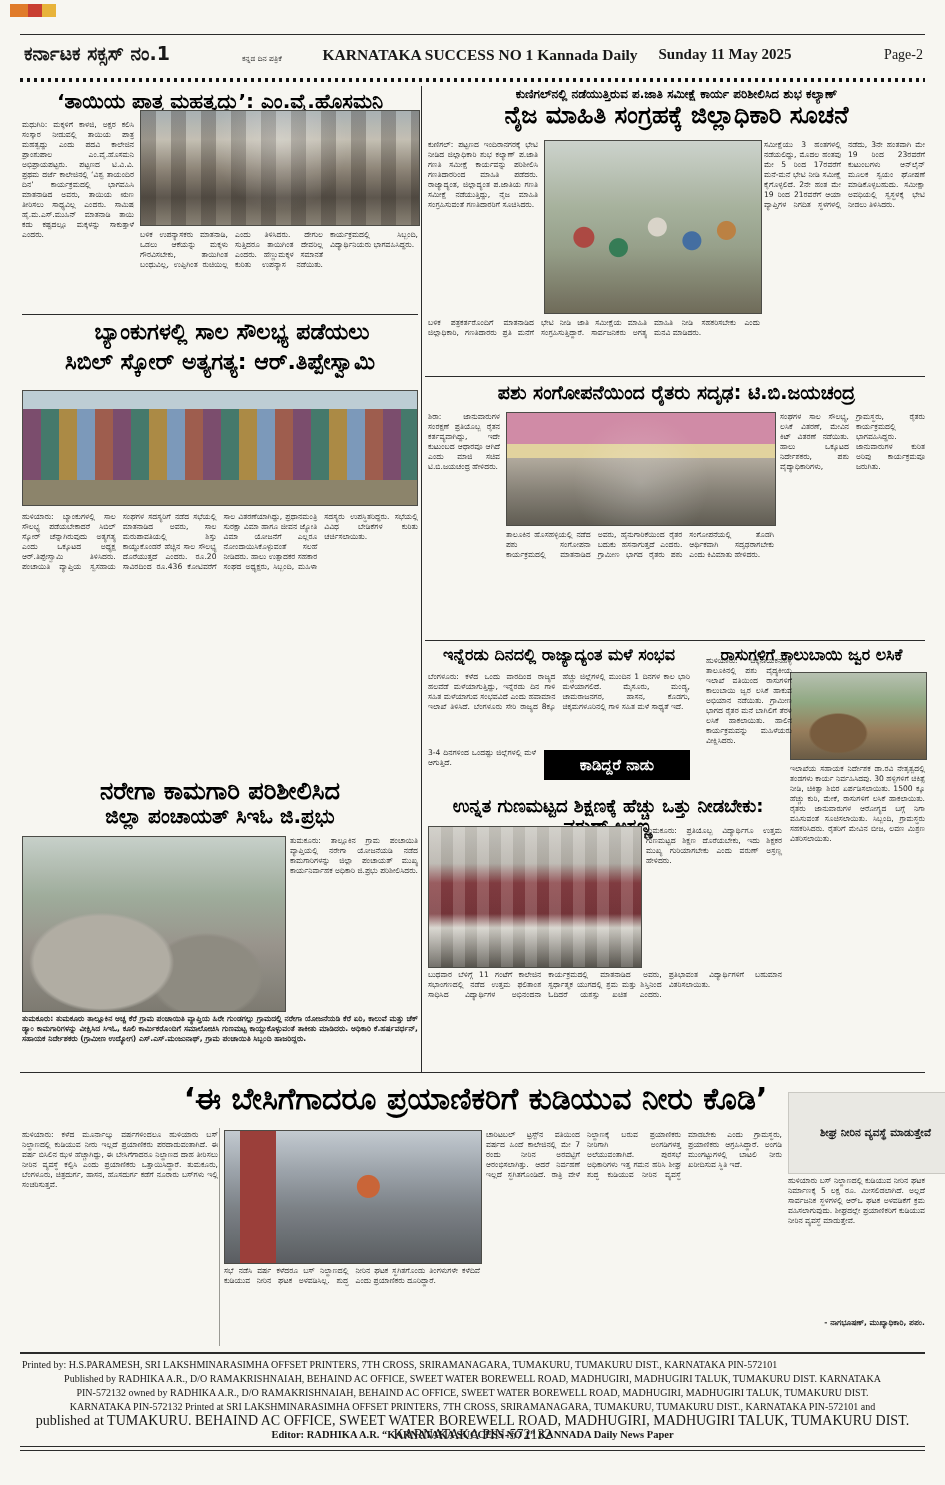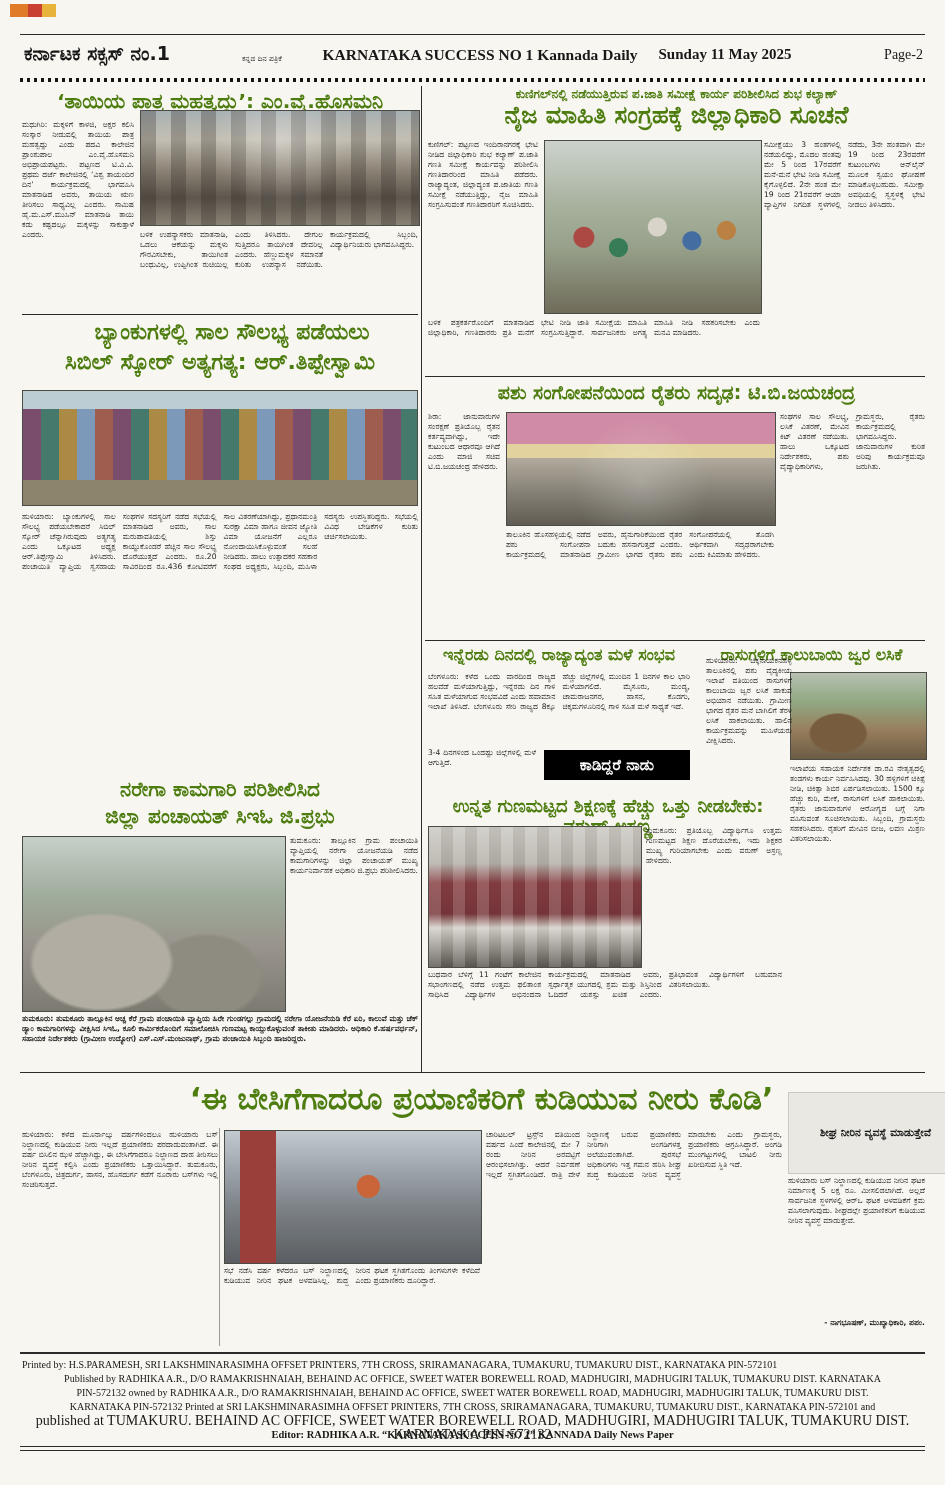--- a/index.html
+++ b/index.html
@@ -1,19 +1,19 @@
 <!DOCTYPE html>
 <html><head>
 <meta charset="utf-8">
 <style>
   html,body{margin:0;padding:0;background:#dddcd6;}
   .page{position:relative;width:945px;height:1485px;margin:0 auto;background:#f7f6f1;
         font-family:"DejaVu Sans",sans-serif;color:#181818;overflow:hidden;}
   .abs{position:absolute;}
-  .h{font-weight:700;text-align:center;line-height:1.12;color:#4d7c0f;}
+  .h{font-weight:700;text-align:center;line-height:1.12;color:#000000;}
   .bt{font-size:7.6px;line-height:1.32;text-align:justify;color:#1d1d1d;}
   .bold{font-weight:700;}
   .cols2{column-count:2;column-gap:7px;}
   .cols3{column-count:3;column-gap:7px;}
   .cols4{column-count:4;column-gap:7px;}
   .serif{font-family:"Liberation Serif",serif;}
   .hr{position:absolute;height:1px;background:#2b2b2b;}
   .vr{position:absolute;width:1px;background:#2b2b2b;}
   .dotline{position:absolute;height:4px;
      background:repeating-linear-gradient(90deg,#151515 0 3px,transparent 3px 7px);}
@@ -100,35 +100,35 @@
   <div class="abs h" style="left:428px;top:646px;width:262px;font-size:16px;">ಇನ್ನೆರಡು ದಿನದಲ್ಲಿ ರಾಜ್ಯಾದ್ಯಂತ ಮಳೆ ಸಂಭವ</div>
   <div class="abs bt cols2" style="left:428px;top:672px;width:262px;height:74px;">ಬೆಂಗಳೂರು: ಕಳೆದ ಒಂದು ವಾರದಿಂದ ರಾಜ್ಯದ ಹಲವೆಡೆ ಮಳೆಯಾಗುತ್ತಿದ್ದು, ಇನ್ನೆರಡು ದಿನ ಗಾಳಿ ಸಹಿತ ಮಳೆಯಾಗುವ ಸಂಭವವಿದೆ ಎಂದು ಹವಾಮಾನ ಇಲಾಖೆ ತಿಳಿಸಿದೆ. ಬೆಂಗಳೂರು ಸೇರಿ ರಾಜ್ಯದ 8ಕ್ಕೂ ಹೆಚ್ಚು ಜಿಲ್ಲೆಗಳಲ್ಲಿ ಮುಂದಿನ 1 ದಿನಗಳ ಕಾಲ ಭಾರಿ ಮಳೆಯಾಗಲಿದೆ. ಮೈಸೂರು, ಮಂಡ್ಯ, ಚಾಮರಾಜನಗರ, ಹಾಸನ, ಕೊಡಗು, ಚಿಕ್ಕಮಗಳೂರಿನಲ್ಲಿ ಗಾಳಿ ಸಹಿತ ಮಳೆ ಸಾಧ್ಯತೆ ಇದೆ.</div>
   <div class="abs bt" style="left:428px;top:748px;width:108px;height:40px;">3-4 ದಿನಗಳಿಂದ ಒಂದಷ್ಟು ಜಿಲ್ಲೆಗಳಲ್ಲಿ ಮಳೆ ಆಗುತ್ತಿದೆ.</div>
   <div class="blackbox" style="left:544px;top:750px;width:146px;height:30px;font-size:15px;">ಕಾಡಿದ್ದರೆ ನಾಡು</div>
 
   <div class="abs h" style="left:698px;top:646px;width:227px;font-size:16px;">ರಾಸುಗಳಿಗೆ ಕಾಲುಬಾಯಿ ಜ್ವರ ಲಸಿಕೆ</div>
   <div class="photo phF" style="left:790px;top:672px;width:135px;height:86px;"></div>
   <div class="abs bt" style="left:698px;top:656px;width:86px;height:398px;margin-left:8px;">ಹುಳಿಯಾರು: ಚಿಕ್ಕನಾಯಕನಹಳ್ಳಿ ತಾಲೂಕಿನಲ್ಲಿ ಪಶು ವೈದ್ಯಕೀಯ ಇಲಾಖೆ ವತಿಯಿಂದ ರಾಸುಗಳಿಗೆ ಕಾಲುಬಾಯಿ ಜ್ವರ ಲಸಿಕೆ ಹಾಕುವ ಅಭಿಯಾನ ನಡೆಯಿತು. ಗ್ರಾಮೀಣ ಭಾಗದ ರೈತರ ಮನೆ ಬಾಗಿಲಿಗೆ ತೆರಳಿ ಲಸಿಕೆ ಹಾಕಲಾಯಿತು. ಹಾಲಿನ ಕಾರ್ಯಕ್ರಮವನ್ನು ಮಹಿಳೆಯರು ವೀಕ್ಷಿಸಿದರು.</div>
   <div class="abs bt" style="left:790px;top:764px;width:135px;height:306px;">ಇಲಾಖೆಯ ಸಹಾಯಕ ನಿರ್ದೇಶಕ ಡಾ.ರವಿ ನೇತೃತ್ವದಲ್ಲಿ ತಂಡಗಳು ಕಾರ್ಯ ನಿರ್ವಹಿಸಿದವು. 30 ಹಳ್ಳಿಗಳಿಗೆ ಚಿಕಿತ್ಸೆ ನೀಡಿ, ಚಿಕಿತ್ಸಾ ಶಿಬಿರ ಏರ್ಪಡಿಸಲಾಯಿತು. 1500 ಕ್ಕೂ ಹೆಚ್ಚು ಕುರಿ, ಮೇಕೆ, ರಾಸುಗಳಿಗೆ ಲಸಿಕೆ ಹಾಕಲಾಯಿತು. ರೈತರು ಜಾನುವಾರುಗಳ ಆರೋಗ್ಯದ ಬಗ್ಗೆ ನಿಗಾ ವಹಿಸುವಂತೆ ಸೂಚಿಸಲಾಯಿತು. ಸಿಬ್ಬಂದಿ, ಗ್ರಾಮಸ್ಥರು ಸಹಕರಿಸಿದರು. ರೈತರಿಗೆ ಮೇವಿನ ಬೀಜ, ಲವಣ ಮಿಶ್ರಣ ವಿತರಿಸಲಾಯಿತು.</div>
 
-  <div class="abs h" style="left:22px;top:778px;width:396px;font-size:20px;">ನರೇಗಾ ಕಾಮಗಾರಿ ಪರಿಶೀಲಿಸಿದ</div>
+  <div class="abs h" style="left:22px;top:778px;width:396px;font-size:24px;">ನರೇಗಾ ಕಾಮಗಾರಿ ಪರಿಶೀಲಿಸಿದ</div>
   <div class="abs h" style="left:22px;top:805px;width:396px;font-size:20px;">ಜಿಲ್ಲಾ ಪಂಚಾಯತ್ ಸಿಇಓ ಜಿ.ಪ್ರಭು</div>
   <div class="photo phG" style="left:22px;top:836px;width:262px;height:174px;"></div>
   <div class="abs bt" style="left:290px;top:836px;width:128px;height:174px;">ತುಮಕೂರು: ತಾಲ್ಲೂಕಿನ ಗ್ರಾಮ ಪಂಚಾಯಿತಿ ವ್ಯಾಪ್ತಿಯಲ್ಲಿ ನರೇಗಾ ಯೋಜನೆಯಡಿ ನಡೆದ ಕಾಮಗಾರಿಗಳನ್ನು ಜಿಲ್ಲಾ ಪಂಚಾಯತ್ ಮುಖ್ಯ ಕಾರ್ಯನಿರ್ವಾಹಕ ಅಧಿಕಾರಿ ಜಿ.ಪ್ರಭು ಪರಿಶೀಲಿಸಿದರು.</div>
   <div class="abs bt bold" style="left:22px;top:1014px;width:396px;height:54px;">ತುಮಕೂರು: ತುಮಕೂರು ತಾಲ್ಲೂಕಿನ ಅಚ್ಚ ಕೆರೆ ಗ್ರಾಮ ಪಂಚಾಯಿತಿ ವ್ಯಾಪ್ತಿಯ ಹಿರೇ ಗುಂಡಗಲ್ಲು ಗ್ರಾಮದಲ್ಲಿ ನರೇಗಾ ಯೋಜನೆಯಡಿ ಕೆರೆ ಏರಿ, ಕಾಲುವೆ ಮತ್ತು ಚೆಕ್ ಡ್ಯಾಂ ಕಾಮಗಾರಿಗಳನ್ನು ವೀಕ್ಷಿಸಿದ ಸಿಇಓ, ಕೂಲಿ ಕಾರ್ಮಿಕರೊಂದಿಗೆ ಸಮಾಲೋಚಿಸಿ ಗುಣಮಟ್ಟ ಕಾಯ್ದುಕೊಳ್ಳುವಂತೆ ತಾಕೀತು ಮಾಡಿದರು. ಅಧಿಕಾರಿ ಕೆ.ಹರ್ಷವರ್ಧನ್, ಸಹಾಯಕ ನಿರ್ದೇಶಕರು (ಗ್ರಾಮೀಣ ಉದ್ಯೋಗ) ಎಸ್.ಎಸ್.ಮಂಜುನಾಥ್, ಗ್ರಾಮ ಪಂಚಾಯಿತಿ ಸಿಬ್ಬಂದಿ ಹಾಜರಿದ್ದರು.</div>
 
   <div class="abs h" style="left:428px;top:796px;width:360px;font-size:18px;">ಉನ್ನತ ಗುಣಮಟ್ಟದ ಶಿಕ್ಷಣಕ್ಕೆ ಹೆಚ್ಚು ಒತ್ತು ನೀಡಬೇಕು: ವರುಣ್ ಅಸ್ರಣ್ಣ</div>
   <div class="photo phH" style="left:428px;top:826px;width:212px;height:140px;"></div>
   <div class="abs bt" style="left:646px;top:826px;width:136px;height:140px;">ತುಮಕೂರು: ಪ್ರತಿಯೊಬ್ಬ ವಿದ್ಯಾರ್ಥಿಗೂ ಉತ್ತಮ ಗುಣಮಟ್ಟದ ಶಿಕ್ಷಣ ದೊರೆಯಬೇಕು, ಇದು ಶಿಕ್ಷಕರ ಮುಖ್ಯ ಗುರಿಯಾಗಬೇಕು ಎಂದು ವರುಣ್ ಅಸ್ರಣ್ಣ ಹೇಳಿದರು.</div>
   <div class="abs bt cols3" style="left:428px;top:970px;width:354px;height:100px;">ಬುಧವಾರ ಬೆಳಿಗ್ಗೆ 11 ಗಂಟೆಗೆ ಕಾಲೇಜಿನ ಸಭಾಂಗಣದಲ್ಲಿ ನಡೆದ ಉತ್ತಮ ಫಲಿತಾಂಶ ಸಾಧಿಸಿದ ವಿದ್ಯಾರ್ಥಿಗಳ ಅಭಿನಂದನಾ ಕಾರ್ಯಕ್ರಮದಲ್ಲಿ ಮಾತನಾಡಿದ ಅವರು, ಸ್ಪರ್ಧಾತ್ಮಕ ಯುಗದಲ್ಲಿ ಶ್ರಮ ಮತ್ತು ಶಿಸ್ತಿನಿಂದ ಓದಿದರೆ ಯಶಸ್ಸು ಖಚಿತ ಎಂದರು. ಪ್ರತಿಭಾವಂತ ವಿದ್ಯಾರ್ಥಿಗಳಿಗೆ ಬಹುಮಾನ ವಿತರಿಸಲಾಯಿತು.</div>
   <div class="abs bt" style="left:790px;top:790px;width:0px;height:0px;"></div>
   <div class="abs bt" style="left:646px;top:970px;width:0;height:0;overflow:hidden;">ಕಾಲೇಜಿನ ಪ್ರಾಂಶುಪಾಲರು, ಉಪನ್ಯಾಸಕರು ಹಾಗೂ ವಿದ್ಯಾರ್ಥಿಗಳು ಕಾರ್ಯಕ್ರಮದಲ್ಲಿ ಭಾಗವಹಿಸಿದ್ದರು. ಶೈಕ್ಷಣಿಕ ಗುಣಮಟ್ಟ ಹೆಚ್ಚಿಸಲು ಯೋಜನೆ ರೂಪಿಸುವಂತೆ ಸಲಹೆ ನೀಡಿದರು.</div>
 
   <div class="hr" style="left:20px;top:1072px;width:905px;"></div>
-  <div class="abs h" style="left:30px;top:1082px;width:903px;font-size:30px;">‘ಈ ಬೇಸಿಗೆಗಾದರೂ ಪ್ರಯಾಣಿಕರಿಗೆ ಕುಡಿಯುವ ನೀರು ಕೊಡಿ’</div>
+  <div class="abs h" style="left:24px;top:1082px;width:903px;font-size:30px;">‘ಈ ಬೇಸಿಗೆಗಾದರೂ ಪ್ರಯಾಣಿಕರಿಗೆ ಕುಡಿಯುವ ನೀರು ಕೊಡಿ’</div>
   <div class="photo phI" style="left:224px;top:1130px;width:256px;height:132px;"></div>
   <div class="abs bt" style="left:22px;top:1130px;width:196px;height:216px;">ಹುಳಿಯಾರು: ಕಳೆದ ಮೂರ್ನಾಲ್ಕು ವರ್ಷಗಳಿಂದಲೂ ಹುಳಿಯಾರು ಬಸ್ ನಿಲ್ದಾಣದಲ್ಲಿ ಕುಡಿಯುವ ನೀರು ಇಲ್ಲದೆ ಪ್ರಯಾಣಿಕರು ಪರದಾಡುವಂತಾಗಿದೆ. ಈ ವರ್ಷ ಬಿಸಿಲಿನ ಝಳ ಹೆಚ್ಚಾಗಿದ್ದು, ಈ ಬೇಸಿಗೆಗಾದರೂ ನಿಲ್ದಾಣದ ದಾಹ ತೀರಿಸಲು ನೀರಿನ ವ್ಯವಸ್ಥೆ ಕಲ್ಪಿಸಿ ಎಂದು ಪ್ರಯಾಣಿಕರು ಒತ್ತಾಯಿಸಿದ್ದಾರೆ. ತುಮಕೂರು, ಬೆಂಗಳೂರು, ಚಿತ್ರದುರ್ಗ, ಹಾಸನ, ಹೊಸದುರ್ಗ ಕಡೆಗೆ ನೂರಾರು ಬಸ್‌ಗಳು ಇಲ್ಲಿ ಸಂಚರಿಸುತ್ತವೆ.</div>
   <div class="abs bt cols2" style="left:224px;top:1266px;width:256px;height:80px;">ಸಭೆ ನಡೆಸಿ ವರ್ಷ ಕಳೆದರೂ ಬಸ್ ನಿಲ್ದಾಣದಲ್ಲಿ ಕುಡಿಯುವ ನೀರಿನ ಘಟಕ ಅಳವಡಿಸಿಲ್ಲ. ಶುದ್ಧ ನೀರಿನ ಘಟಕ ಸ್ಥಗಿತಗೊಂಡು ತಿಂಗಳುಗಳೇ ಕಳೆದಿವೆ ಎಂದು ಪ್ರಯಾಣಿಕರು ದೂರಿದ್ದಾರೆ.</div>
   <div class="abs bt cols3" style="left:486px;top:1130px;width:296px;height:216px;">ಚಾರಿಟಬಲ್ ಟ್ರಸ್ಟ್‌ನ ವತಿಯಿಂದ ವರ್ಷದ ಹಿಂದೆ ಕಾಲೇಜಿನಲ್ಲಿ ಮೇ 7 ರಂದು ನೀರಿನ ಅರವಟ್ಟಿಗೆ ಆರಂಭಿಸಲಾಗಿತ್ತು. ಆದರೆ ನಿರ್ವಹಣೆ ಇಲ್ಲದೆ ಸ್ಥಗಿತಗೊಂಡಿದೆ. ರಾತ್ರಿ ವೇಳೆ ನಿಲ್ದಾಣಕ್ಕೆ ಬರುವ ಪ್ರಯಾಣಿಕರು ನೀರಿಗಾಗಿ ಅಂಗಡಿಗಳತ್ತ ಅಲೆಯುವಂತಾಗಿದೆ. ಪುರಸಭೆ ಅಧಿಕಾರಿಗಳು ಇತ್ತ ಗಮನ ಹರಿಸಿ ಶೀಘ್ರ ಶುದ್ಧ ಕುಡಿಯುವ ನೀರಿನ ವ್ಯವಸ್ಥೆ ಮಾಡಬೇಕು ಎಂದು ಗ್ರಾಮಸ್ಥರು, ಪ್ರಯಾಣಿಕರು ಆಗ್ರಹಿಸಿದ್ದಾರೆ. ಅಂಗಡಿ ಮುಂಗಟ್ಟುಗಳಲ್ಲಿ ಬಾಟಲಿ ನೀರು ಖರೀದಿಸುವ ಸ್ಥಿತಿ ಇದೆ.</div>
   <div class="vr" style="left:219px;top:1128px;height:218px;background:#9a9a94;"></div>
 
   <div class="graybox" style="left:788px;top:1092px;width:137px;height:44px;display:flex;align-items:center;justify-content:center;text-align:left;font-size:10.5px;font-weight:700;line-height:1.25;padding:18px;">ಶೀಘ್ರ ನೀರಿನ ವ್ಯವಸ್ಥೆ ಮಾಡುತ್ತೇವೆ</div>
   <div class="abs bt" style="left:788px;top:1176px;width:137px;height:140px;">ಹುಳಿಯಾರು ಬಸ್ ನಿಲ್ದಾಣದಲ್ಲಿ ಕುಡಿಯುವ ನೀರಿನ ಘಟಕ ನಿರ್ಮಾಣಕ್ಕೆ 5 ಲಕ್ಷ ರೂ. ಮೀಸಲಿಡಲಾಗಿದೆ. ಅಲ್ಲದೆ ಸಾರ್ವಜನಿಕ ಸ್ಥಳಗಳಲ್ಲಿ ಆರ್‌ಒ ಘಟಕ ಅಳವಡಿಕೆಗೆ ಕ್ರಮ ವಹಿಸಲಾಗುವುದು. ಶೀಘ್ರದಲ್ಲೇ ಪ್ರಯಾಣಿಕರಿಗೆ ಕುಡಿಯುವ ನೀರಿನ ವ್ಯವಸ್ಥೆ ಮಾಡುತ್ತೇವೆ.</div>
   <div class="abs bt bold" style="left:788px;top:1318px;width:137px;text-align:right;">- ನಾಗಭೂಷಣ್, ಮುಖ್ಯಾಧಿಕಾರಿ, ಪಪಂ.</div>
 

